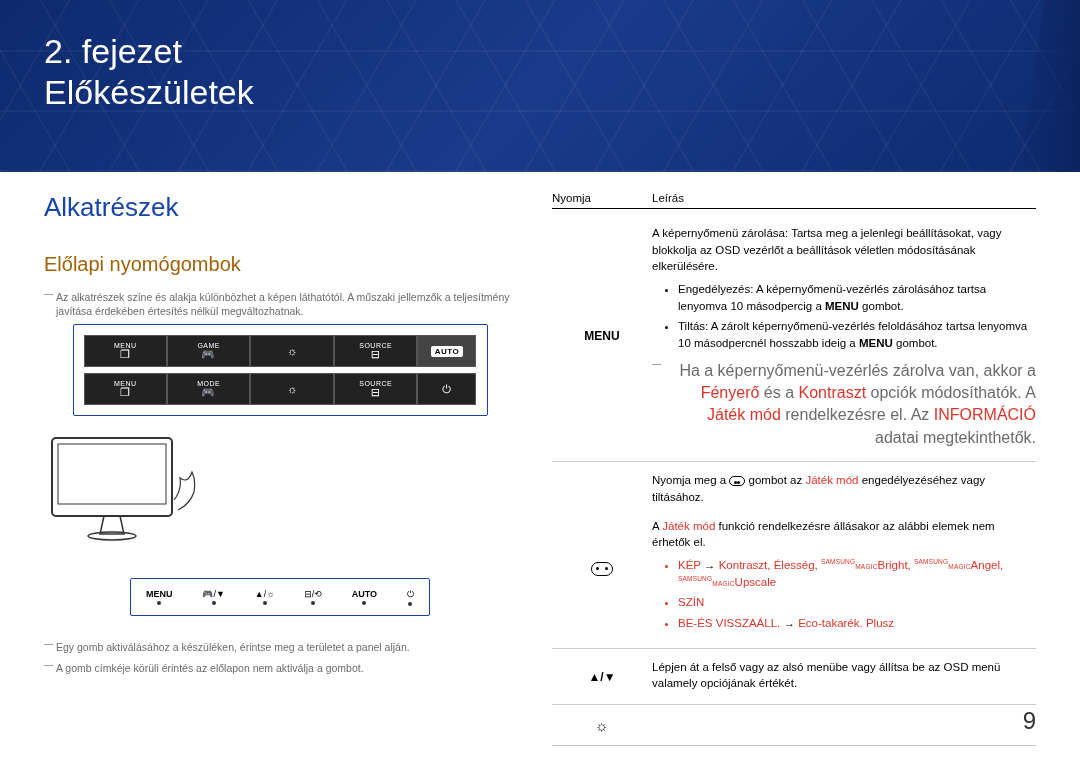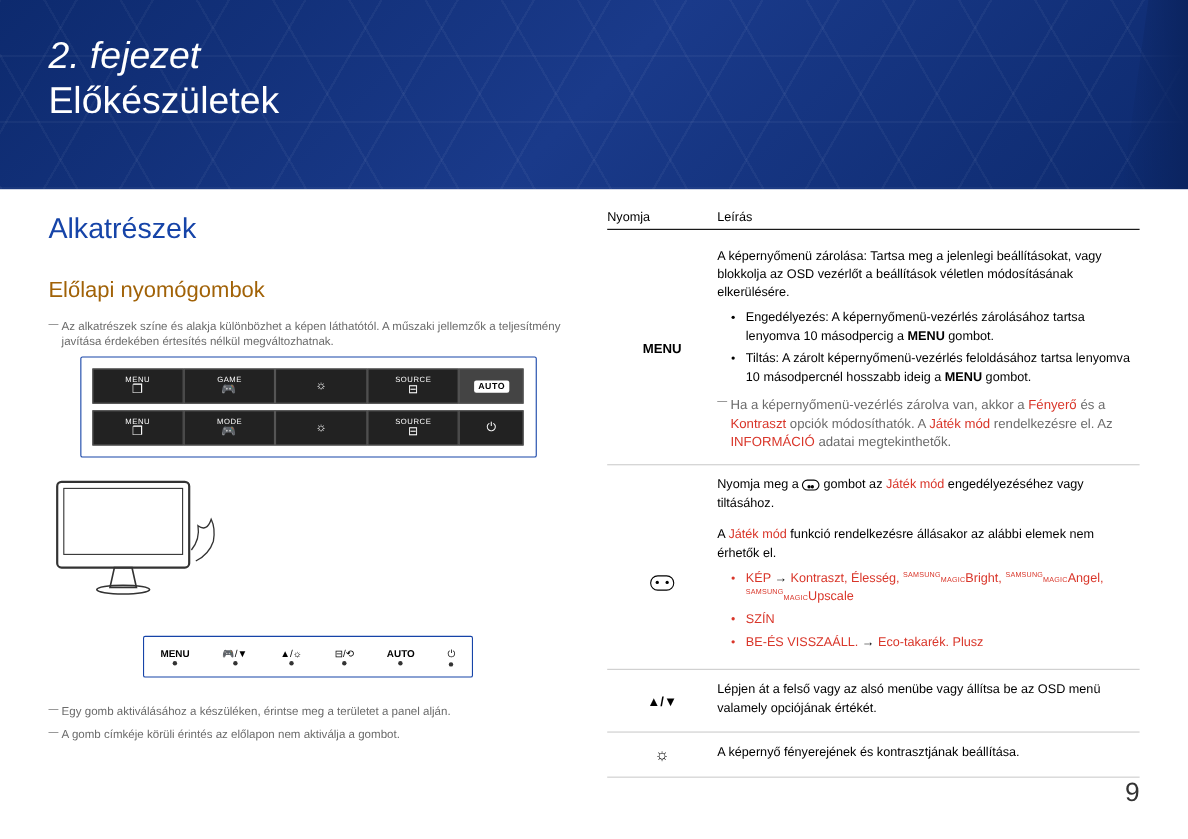--- a/index.html
+++ b/index.html
@@ -33,21 +33,21 @@
     right: 0; top: 0; bottom: 0; width: 60px;
     background: linear-gradient(to right, transparent, #0b2460);
     clip-path: polygon(100% 0, 100% 100%, 0 100%, 40% 0);
   }
   .banner-text {
     position: absolute;
     left: 44px; top: 32px;
     color: #fff;
     font-weight: 300;
   }
-  .banner-text .line1 { font-size: 34px; font-style: italic; }
+  .banner-text .line1 { font-size: 34px; }
   .banner-text .line2 { font-size: 34px; margin-top: 2px; }
   .content {
     display: flex;
     padding: 20px 44px 0 44px;
     gap: 36px;
   }
   .left-col { width: 472px; }
   .right-col { flex: 1; }
   h2.section {
     color: #1644a8;
@@ -166,26 +166,27 @@
     font-size: 12px;
   }
   .row .col-desc {
     line-height: 1.45;
   }
   .row ul { list-style: disc; margin: 6px 0 0 26px; }
   .row ul li { margin-bottom: 4px; }
   .red { color: #d9362a; }
   .bold { font-weight: bold; }
   .smallnote {
-    font-size: 12px;
+    font-size: 16px;
     color: #6b6b6b;
     line-height: 1.4;
     margin-top: 8px;
     position: relative;
     padding-left: 12px;
+    text-align: right;
   }
   .smallnote::before {
     content: "―";
     position: absolute;
     left: 0; top: -2px;
     font-size: 9px;
   }
   .magic-sup {
     font-size: 6.5px;
     vertical-align: super;
@@ -378,20 +379,19 @@
         <div class="col-icon" style="align-items:center">
           <span>▲/▼</span>
         </div>
         <div class="col-desc">Lépjen át a felső vagy az alsó menübe vagy állítsa be az OSD menü valamely opciójának értékét.</div>
       </div>
 
       <div class="row">
         <div class="col-icon" style="align-items:center">
           <span class="icon-sun"></span>
         </div>
-        <div class="col-desc">A képernyő fényerejének és kontrasztjának beállítása.</div>
       </div>
 
     </div>
   </div>
 </div>
 
 <div class="page-num">9</div>
 
 </body></html>

